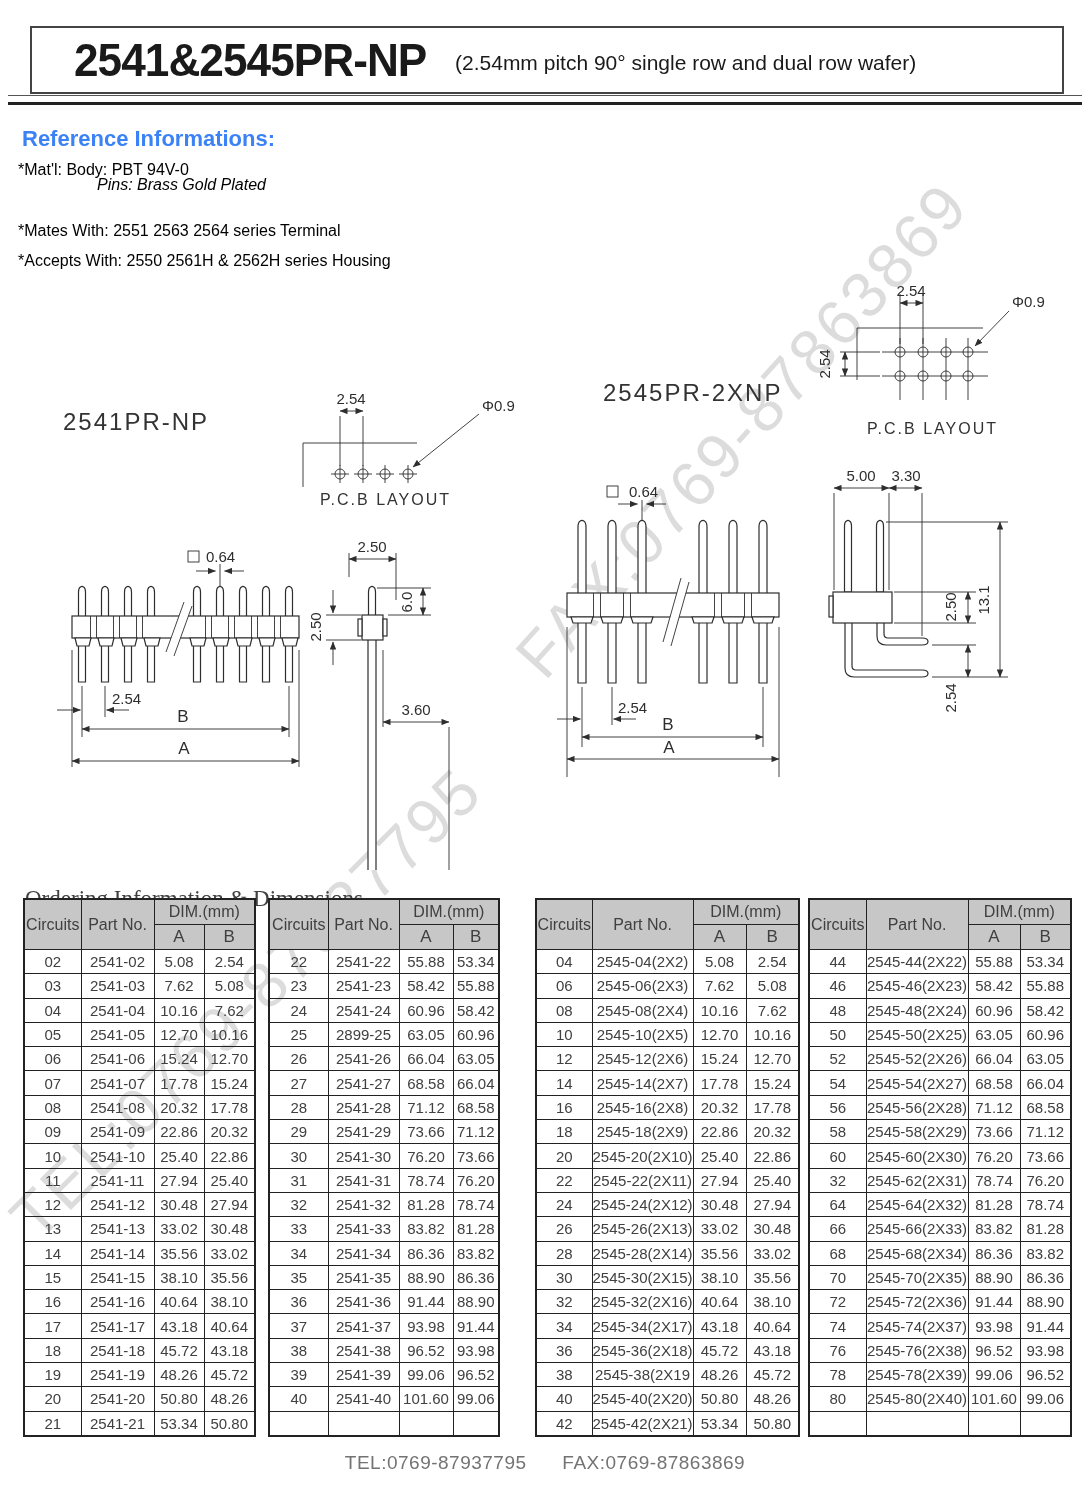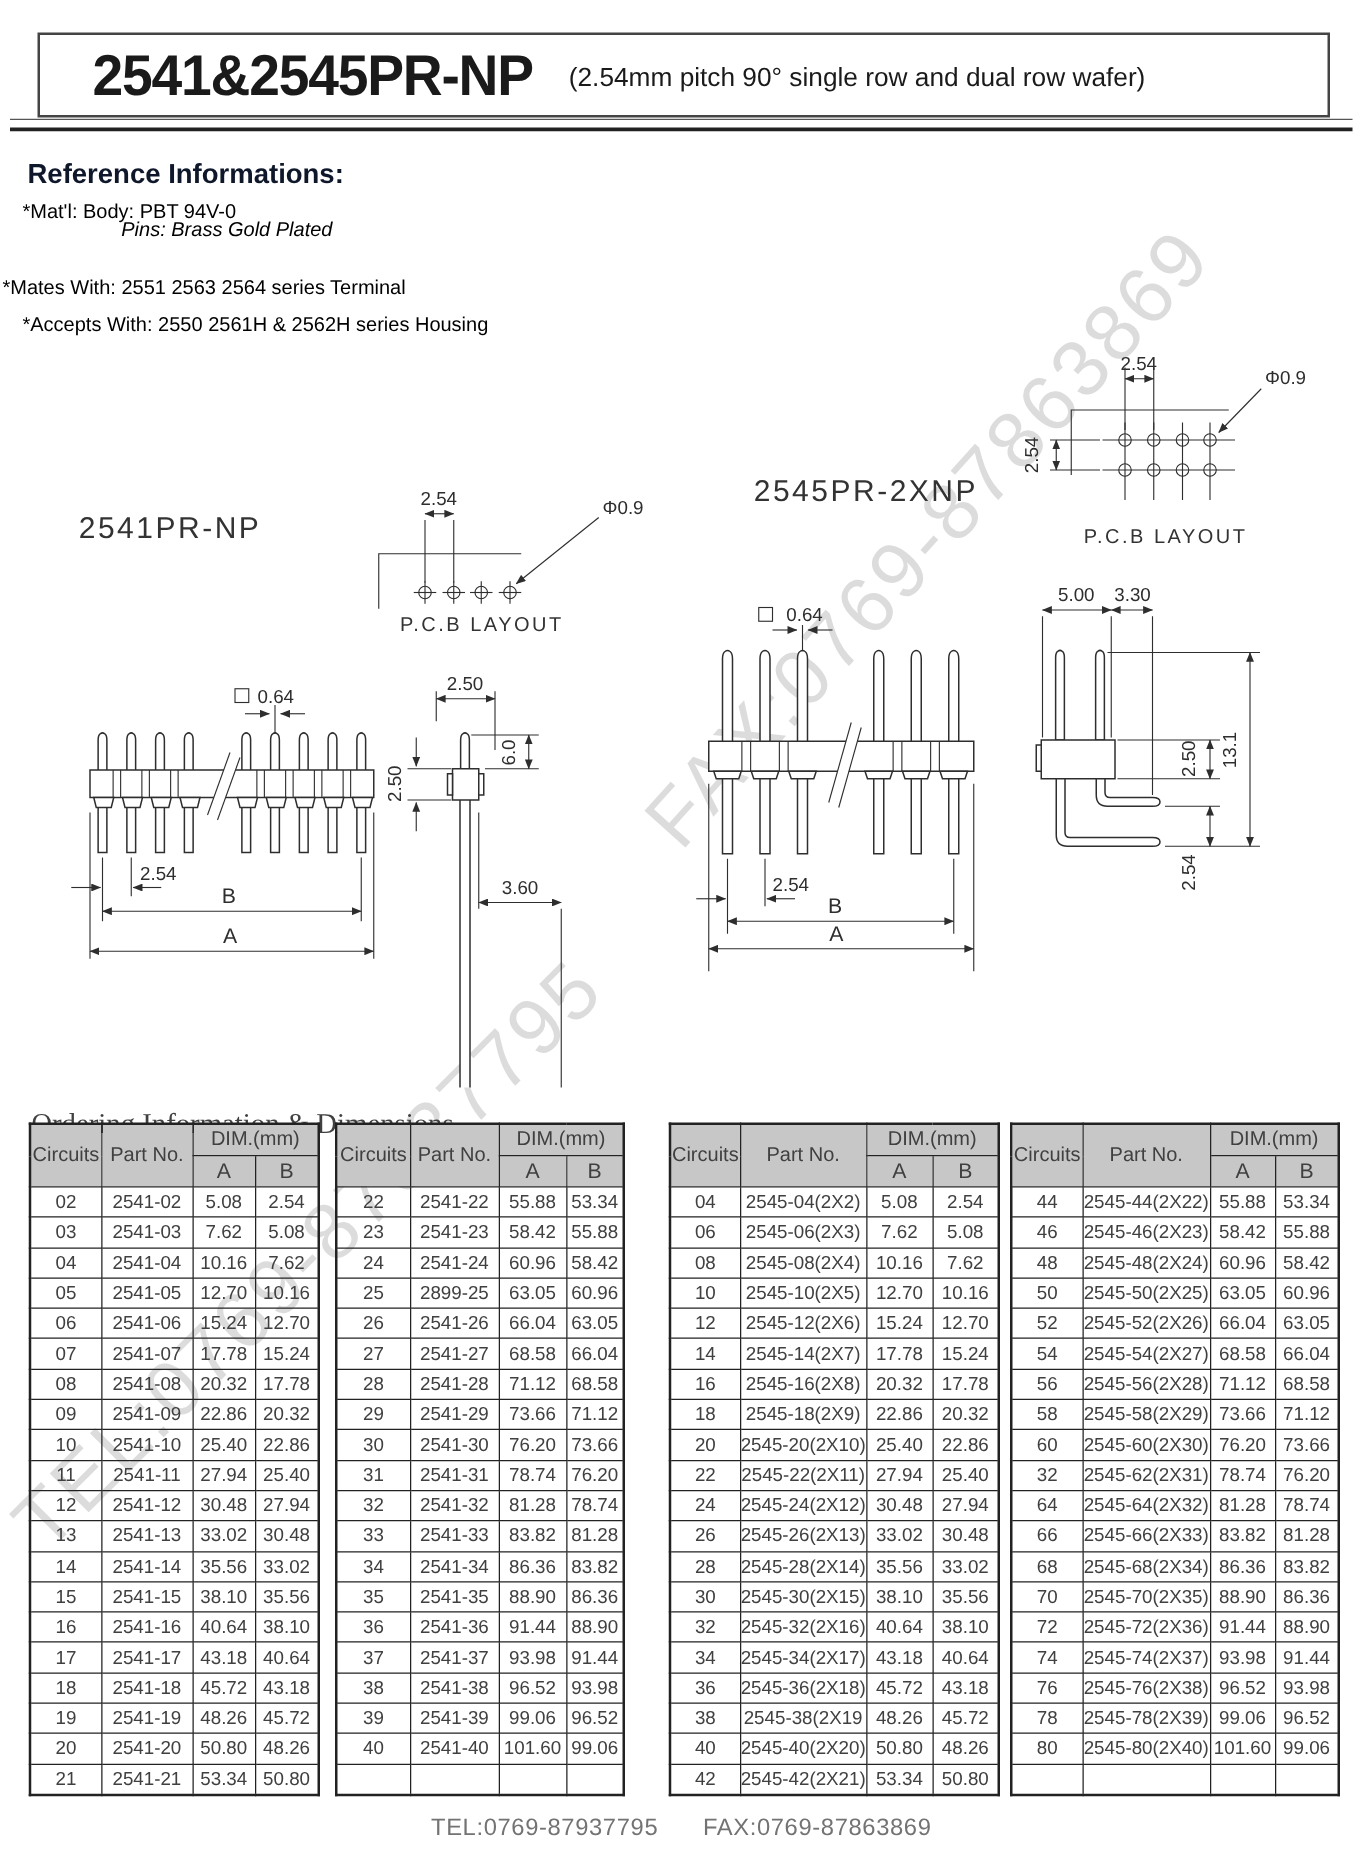--- a/index.html
+++ b/index.html
@@ -7,25 +7,25 @@
         font-family:"Liberation Sans",sans-serif;color:#111;}
   
   .title-box{position:absolute;left:30px;top:26px;width:1030px;height:64px;border:2px solid #444;
              display:flex;align-items:center;}
   .title-part{font-size:46px;font-weight:bold;letter-spacing:-1px;margin-left:42px;color:#1a1a1a;
               transform:scaleX(.96);transform-origin:left center;white-space:nowrap;}
   .title-desc{font-size:21px;margin-left:14px;margin-top:6px;color:#1a1a1a;white-space:nowrap;}
   .rule-thin{position:absolute;left:8px;top:95px;width:1074px;height:0;border-top:1.5px solid #555;}
   .rule-thick{position:absolute;left:8px;top:102px;width:1074px;height:0;border-top:3.5px solid #222;}
   
-  .ref-heading{position:absolute;left:22px;top:126px;font-size:22px;font-weight:bold;color:#0f172a;}
+  .ref-heading{position:absolute;left:22px;top:126px;font-size:22px;font-weight:bold;color:#3b82f6;}
   .ref-line{position:absolute;font-size:16px;color:#000;white-space:nowrap;}
   #ref1{left:18px;top:161px;}
   #ref2{left:97px;top:176px;font-style:italic;}
-  #ref3{left:2px;top:222px;}
+  #ref3{left:18px;top:222px;}
   #ref4{left:18px;top:252px;}
   
   .wm{position:absolute;font-size:64px;letter-spacing:3px;color:#d4d4d4;opacity:.8;white-space:nowrap;
       transform-origin:left bottom;z-index:0;}
   #wm-tel{left:48px;top:1180px;transform:rotate(-45deg);}
   #wm-fax{left:556px;top:618px;transform:rotate(-48deg);}
   
   #drawings{position:absolute;left:0;top:270px;z-index:1;}
   
   .ord-heading{position:absolute;left:25px;top:862px;font-family:"Liberation Serif",serif;

